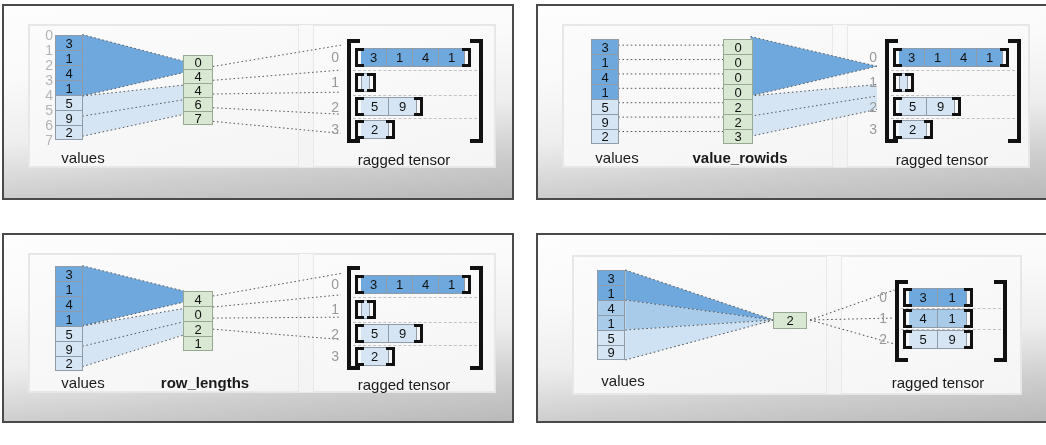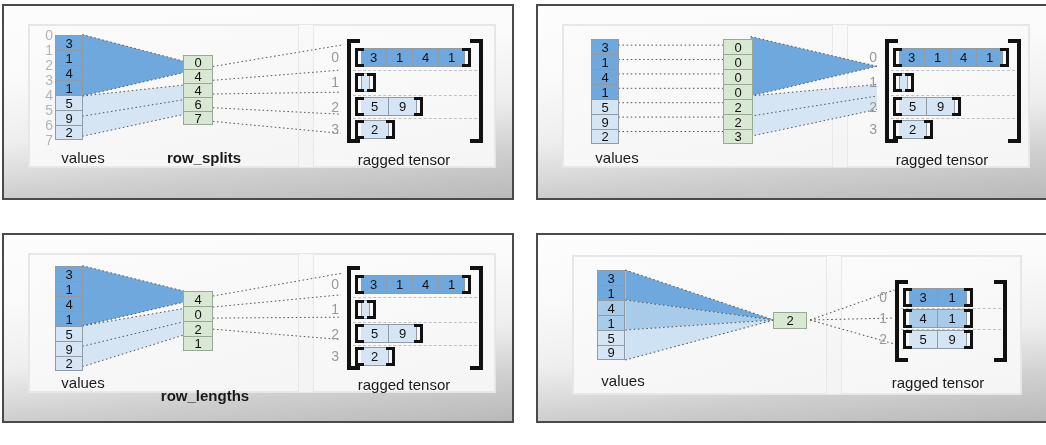--- a/index.html
+++ b/index.html
@@ -196,21 +196,20 @@
         </div>
 
         <div class="inner-group" style="position:absolute;left:14px;top:81px;">
           <div class="ib l"></div>
           <div class="rcell b-light" style="width:28px;">2</div>
           <div class="ib r"></div>
         </div>
       </div>
 
       <div class="cap" style="left:10px;top:124px;width:88px;">values</div>
-      <div class="cap bold" style="left:114px;top:124px;width:122px;">row_splits</div>
       <div class="cap" style="left:300px;top:126px;width:150px;">ragged tensor</div>
     </div>
   </div>
 
   <div class="panel">
     <div class="panel-inner">
 
       <div class="card" style="left:0;top:0;width:268px;bottom:0;"></div>
       <div class="card" style="left:284px;top:0;right:0;bottom:0;"></div>
 
@@ -286,20 +285,21 @@
           <div class="ib r"></div>
         </div>
         <div class="inner-group" style="position:absolute;left:14px;top:81px;">
           <div class="ib l"></div>
           <div class="rcell b-light" style="width:28px;">2</div>
           <div class="ib r"></div>
         </div>
       </div>
 
       <div class="cap" style="left:8px;top:124px;width:92px;">values</div>
+      <div class="cap bold" style="left:104px;top:124px;width:146px;">value_rowids</div>
       <div class="cap" style="left:304px;top:126px;width:150px;">ragged tensor</div>
     </div>
   </div>
 
   <div class="panel">
     <div class="panel-inner" style="bottom:28px;">
 
       <div class="card" style="left:0;top:0;width:268px;bottom:0;"></div>
       <div class="card" style="left:284px;top:0;right:0;bottom:0;"></div>
 
@@ -369,21 +369,21 @@
           <div class="ib r"></div>
         </div>
         <div class="inner-group" style="position:absolute;left:14px;top:81px;">
           <div class="ib l"></div>
           <div class="rcell b-light" style="width:28px;">2</div>
           <div class="ib r"></div>
         </div>
       </div>
 
       <div class="cap" style="left:8px;top:120px;width:92px;">values</div>
-      <div class="cap bold" style="left:108px;top:120px;width:136px;margin-top:13px;">row_lengths</div>
+      <div class="cap bold" style="left:108px;top:120px;width:136px;">row_lengths</div>
       <div class="cap" style="left:300px;top:122px;width:150px;">ragged tensor</div>
     </div>
   </div>
 
   <div class="panel">
     <div class="panel-inner" style="left:34px;top:20px;right:24px;bottom:26px;">
 
       <div class="card" style="left:0;top:0;width:252px;bottom:0;"></div>
       <div class="card" style="left:268px;top:0;right:0;bottom:0;"></div>
 

